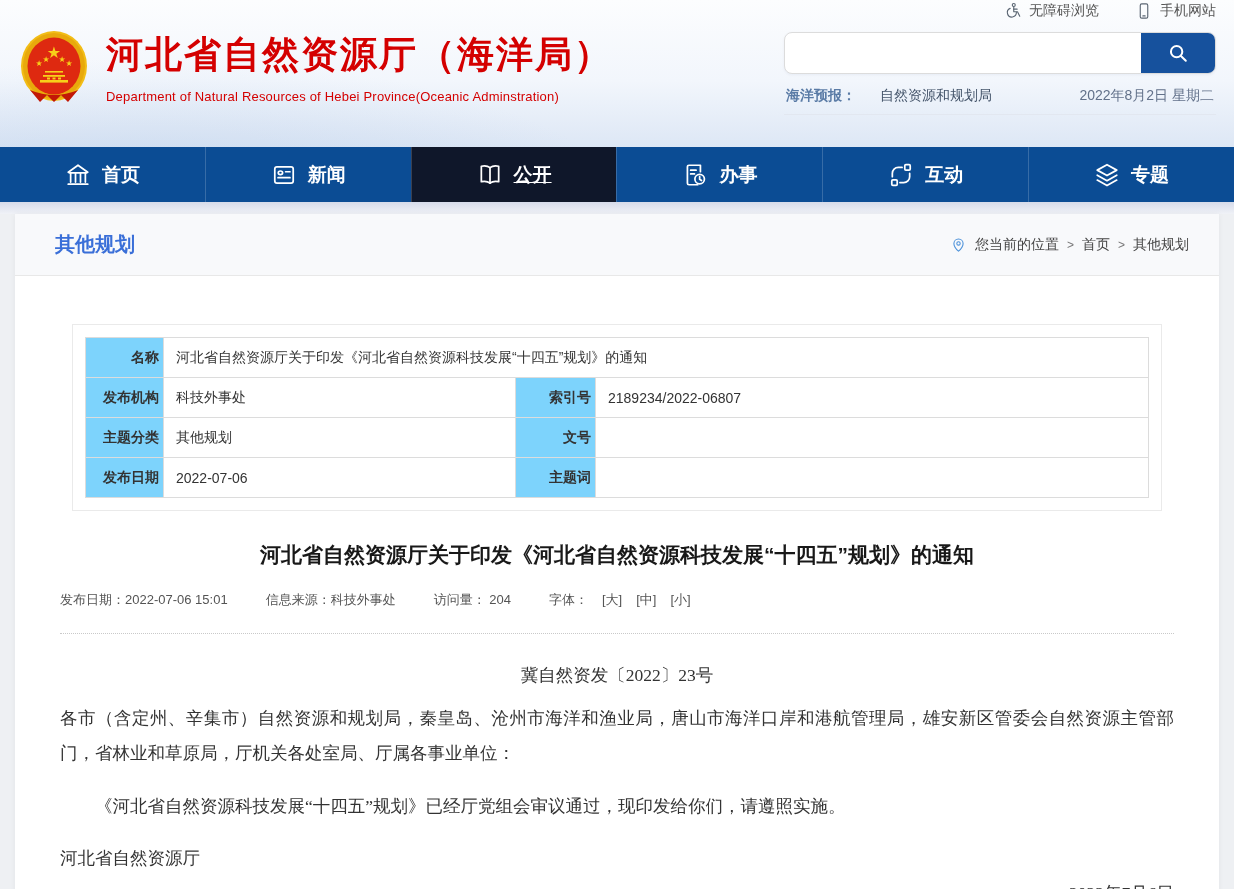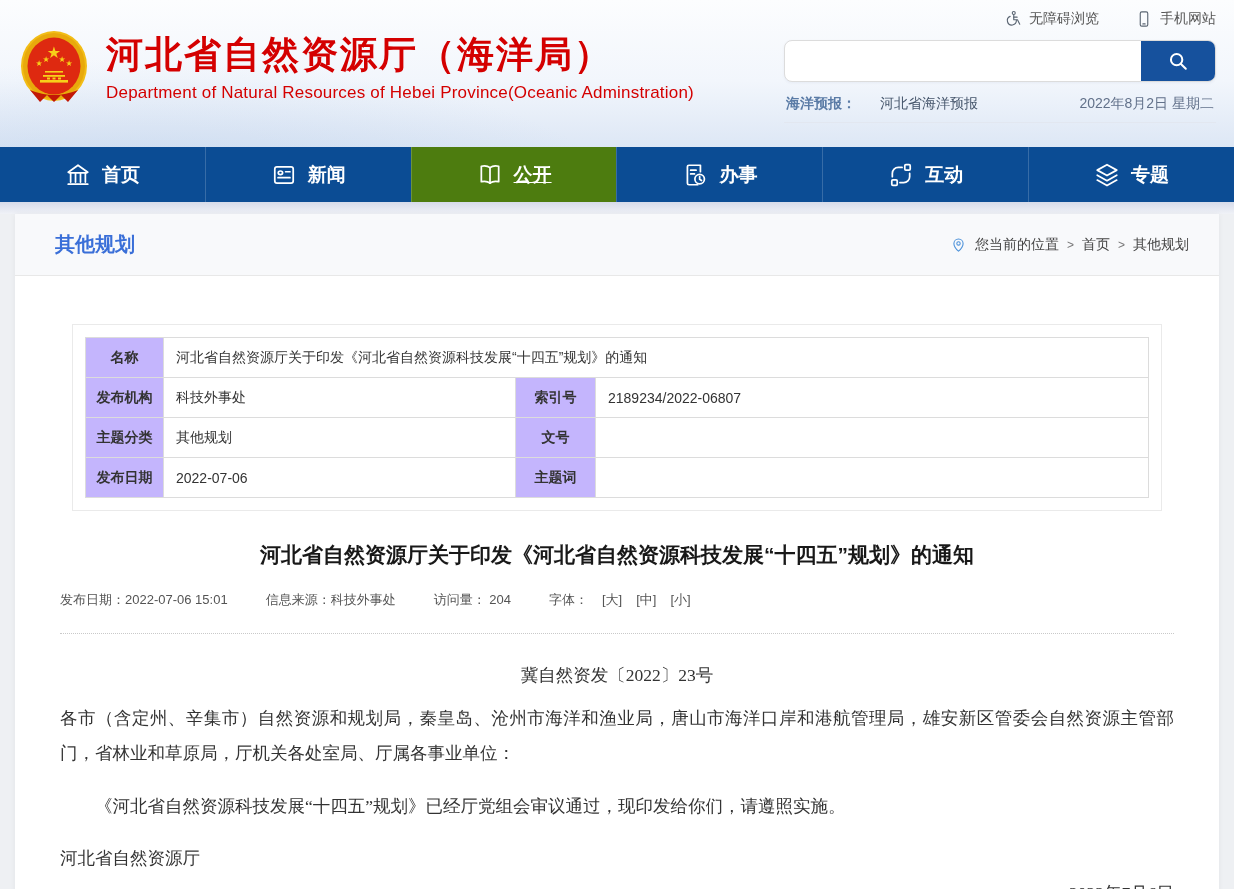--- a/index.html
+++ b/index.html
@@ -18,56 +18,56 @@
   }
   .header-deco {
     position:absolute; left:-60px; bottom:-70px; width:700px; height:160px;
     background:radial-gradient(ellipse at 30% 100%, rgba(176,200,232,.45), rgba(176,200,232,0) 70%);
     pointer-events:none;
   }
   .header-inner { position:relative; display:flex; justify-content:space-between; padding:0 18px; }
   .brand { display:flex; align-items:flex-start; gap:16px; padding-top:28px; cursor:pointer; }
   .brand-emblem svg { width:72px; height:82px; display:block; }
   .brand-title { font-size:37px; font-weight:bold; color:#d40000; letter-spacing:2px; line-height:1.15; margin-top:6px; }
-  .brand-sub { font-size:17px; color:#d40000; margin-top:6px; letter-spacing:.2px; }
-  .header-right { width:432px; padding-top:10px; }
+  .brand-sub { font-size:13px; color:#d40000; margin-top:12px; letter-spacing:.2px; }
+  .header-right { width:432px; padding-top:2px; }
   .top-links { display:flex; justify-content:flex-end; align-items:center; gap:36px; font-size:14px; color:#555; padding-bottom:12px; }
   .top-link { display:flex; align-items:center; gap:7px; cursor:pointer; }
   .tico { width:18px; height:18px; stroke:#5a6572; fill:none; stroke-width:1.5; stroke-linecap:round; stroke-linejoin:round; }
   .search-bar { display:flex; height:42px; background:#fff; border:1px solid #dcdcdc; border-radius:8px; overflow:hidden; box-shadow:0 1px 3px rgba(20,40,90,.05); }
   .search-bar input { flex:1; border:none; outline:none; padding:0 14px; font-size:15px; background:transparent; }
   .search-btn { width:74px; border:none; background:#16519d; display:flex; align-items:center; justify-content:center; cursor:pointer; }
   .search-btn svg { width:22px; height:22px; stroke:#fff; fill:none; stroke-width:2.2; stroke-linecap:round; }
   .forecast-row { display:flex; justify-content:space-between; align-items:center; padding:13px 2px 9px; font-size:14px; border-bottom:1px solid #e2e7f0; }
   .forecast-label { color:#5a7ba6; font-weight:bold; }
   .forecast-link { color:#44546a; margin-left:20px; cursor:pointer; }
   .header-date { color:#62718a; }
   
   .main-nav { height:55px; background:#0b4c94; display:flex; }
   .nav-item { flex:1; display:flex; align-items:center; justify-content:center; gap:11px;
     color:#fff; font-size:19px; font-weight:bold; cursor:pointer; border-left:1px solid rgba(255,255,255,.18); }
   .nav-item:first-child { border-left:none; }
-  .nav-item.active { background:#4d7c0f;text-decoration:underline; }
+  .nav-item.active { background:#0f172a;text-decoration:underline; }
   .nico { width:26px; height:26px; stroke:#fff; fill:none; stroke-width:1.6; stroke-linecap:round; stroke-linejoin:round; }
   .band { height:12px; background:linear-gradient(180deg,#d6dbea,#f0f2f7); }
   
   .card { margin:0 15px; background:#fff; min-height:675px; box-shadow:0 0 6px rgba(0,0,0,.05); }
   .section-head { height:62px; background:#f8f9fb; border-bottom:1px solid #e8e8e8;
     display:flex; align-items:center; justify-content:space-between; padding:0 30px 0 40px; }
   .section-title { color:#3a6fd8; font-size:20px; font-weight:bold; }
   .breadcrumb { display:flex; align-items:center; gap:8px; font-size:14px; color:#444; }
   .pin-ico { width:17px; height:17px; stroke:#4a90d9; fill:none; stroke-width:1.5; stroke-linecap:round; stroke-linejoin:round; }
   .crumb-link { cursor:pointer; }
   .crumb-sep { color:#777; font-size:12px; }
   
   .content { padding:0 45px 40px; }
   .info-box { margin:48px 12px 0; border:1px solid #eaeaea; padding:12px; }
   .info-table { width:100%; border-collapse:collapse; table-layout:fixed; }
   .info-table td { border:1px solid #dcdcdc; height:40px; font-size:14px; color:#333; padding:4px 12px; overflow:hidden; }
-  .info-table td.lbl { background:#c4b5fd; font-weight:bold; text-align:center; padding:8px 4px; }
+  .info-table td.lbl { background:#7dd3fc; font-weight:bold; text-align:right; padding:8px 4px; }
   .article-title { text-align:center; font-size:21px; font-weight:bold; color:#181818; margin:30px 10px 0; }
   .article-meta { display:flex; align-items:center; gap:38px; margin-top:22px; font-size:13px; color:#545454; }
   .meta-fonts { display:flex; gap:14px; }
   .fsize { cursor:pointer; }
   .dotted { border:none; border-top:1px dotted #c9c9c9; margin:24px 0 0; }
   .article-body { font-family:"Liberation Serif", serif; font-size:17.5px; color:#333; line-height:2.0; margin-top:24px; }
   .doc-number { text-align:center; }
   .para1 { text-align:justify; margin-top:8px; }
   .para2 { text-indent:2em; margin-top:12px; }
   .sig { margin-top:4px; }
@@ -131,21 +131,21 @@
         <button class="search-btn">
           <svg viewBox="0 0 24 24">
             <circle cx="10.5" cy="10.5" r="6.2"></circle>
               <path d="M15.2 15.2 L20.5 20.5"></path>
           </svg>
         </button>
       </div>
       <div class="forecast-row">
         <span>
           <span class="forecast-label">海洋预报：</span>
-          <span class="forecast-link">河北省海洋预报</span>
+          <span class="forecast-link">自然资源和规划局</span>
         </span>
         <span class="header-date">2022年8月2日 星期二</span>
       </div>
     </div>
   </div>
 </header>
 
 <nav class="main-nav">
   <div class="nav-item">
     <svg class="nico" viewBox="0 0 24 24">

